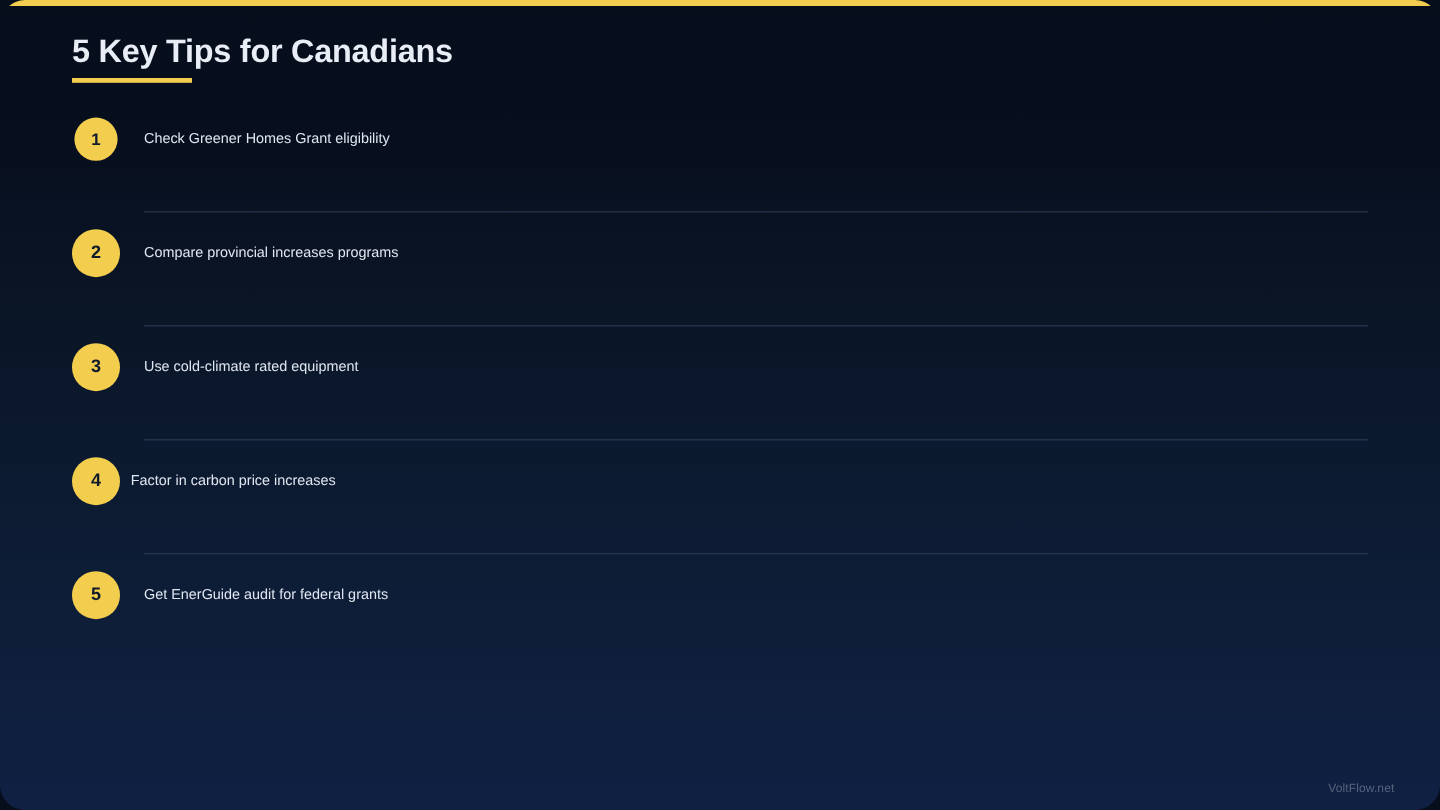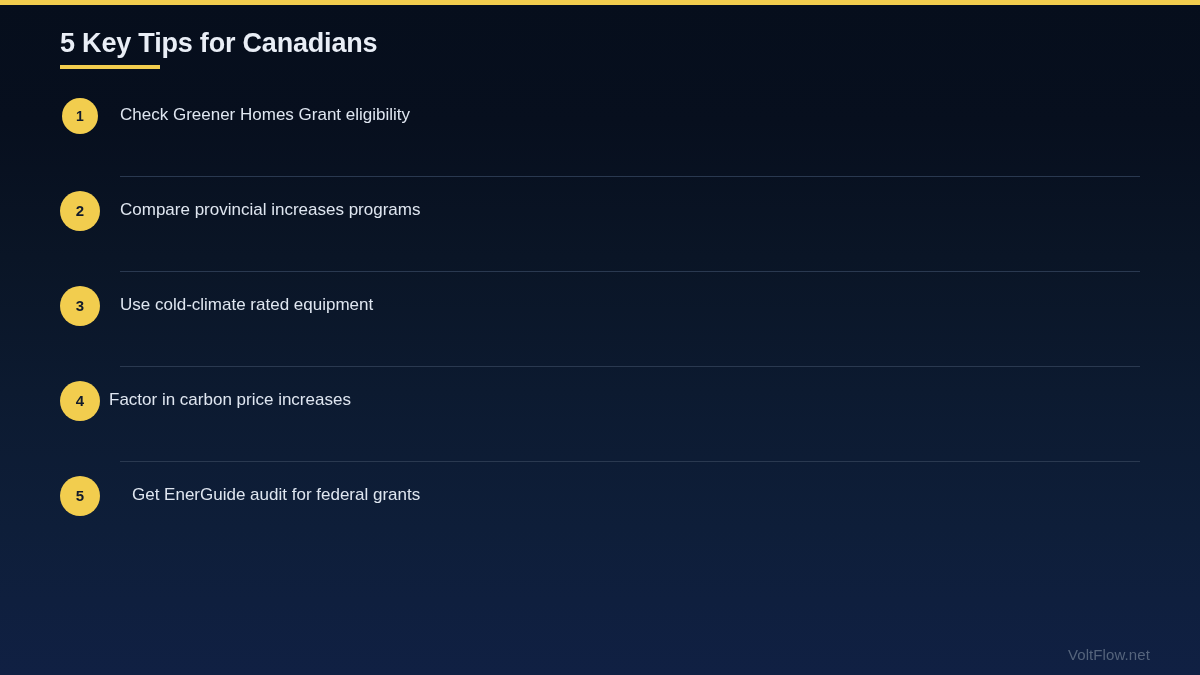--- a/index.html
+++ b/index.html
@@ -20,20 +20,21 @@
     height: 675px;
     background: linear-gradient(180deg,
         #060e1c 0%,
         #070f1e 18%,
         #0a1526 38%,
         #0c1a30 58%,
         #0e1e39 78%,
         #102043 100%);
     overflow: hidden;
     box-sizing: border-box;
+    border-radius: 21px;
   }
 
   
   #top-accent {
     position: absolute;
     left: 0;
     top: 0;
     width: 1200px;
     height: 5px;
     background: #f2cd4e;
@@ -101,21 +102,21 @@
   .tip-row.first .tip-badge {
     width: 36px;
     height: 36px;
     margin-left: 2px;
     font-size: 14px;
   }
 
   .tip-text {
     margin-left: 0;
     padding-left: 0;
-    font-size: 17px;
+    font-size: 12px;
     line-height: 24px;
     color: #dfe6f0;
     white-space: nowrap;
   }
   .tip-row.first .tip-text {
     position: absolute;
     left: 60px;
   }
   .tip-row:not(.first) .tip-text {
     position: absolute;
@@ -130,23 +131,23 @@
     height: 1px;
     background: #2a3950;
   }
   .tip-row:last-child .tip-divider {
     display: none;
   }
 
   
   #watermark {
     position: absolute;
-    right: 50px;
+    right: 38px;
     bottom: 12px;
-    font-size: 15px;
+    font-size: 10px;
     color: #55647c;
     letter-spacing: 0.1px;
   }
 </style>
 </head>
 <body>
 
 <div id="slide">
 
   <div id="top-accent"></div>
@@ -187,21 +188,21 @@
         <span class="tip-badge">4</span>
       </div>
       <span class="tip-text" style="top:15px;left:109px;">Factor in carbon price increases</span>
       <div class="tip-divider"></div>
     </div>
 
     <div class="tip-row">
       <div class="tip-inner">
         <span class="tip-badge">5</span>
       </div>
-      <span class="tip-text" style="top:15px;left:132px;">Get EnerGuide audit for federal grants</span>
+      <span class="tip-text" style="top:15px;left:120px;">Get EnerGuide audit for federal grants</span>
 
     </div>
 
   </div>
 
   <div id="watermark">VoltFlow.net</div>
 
 </div>
 
 </body></html>

